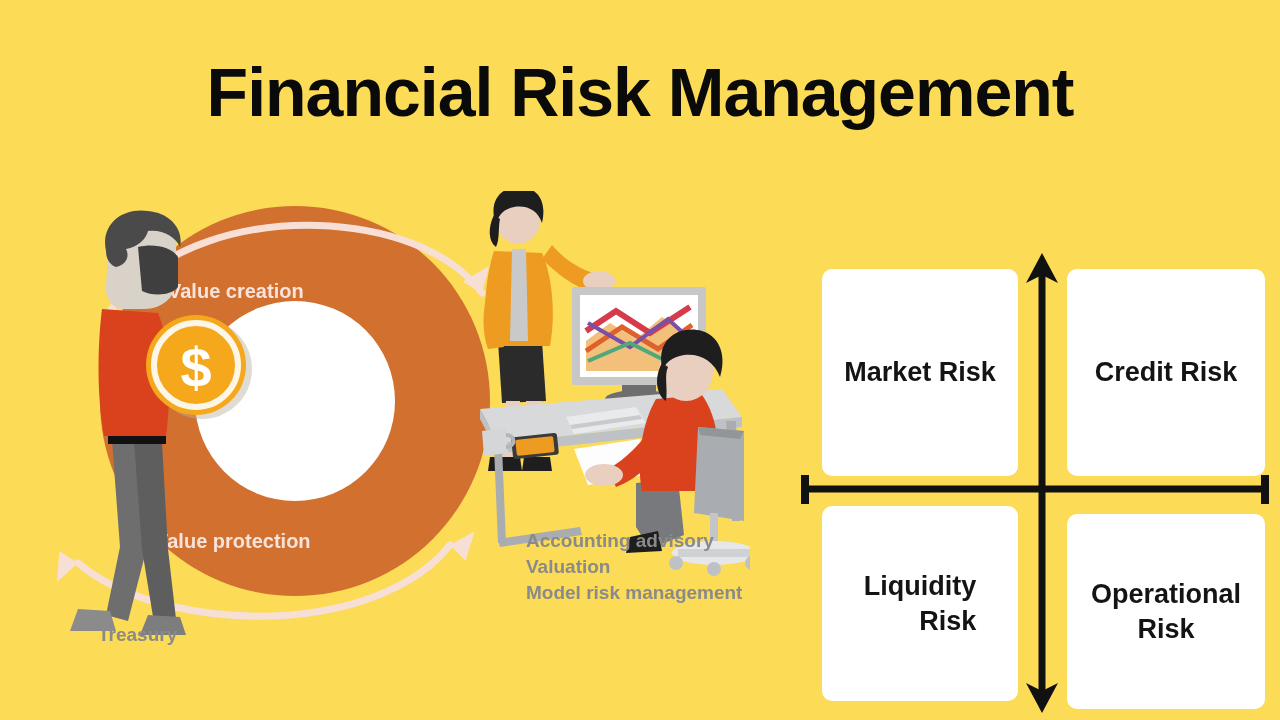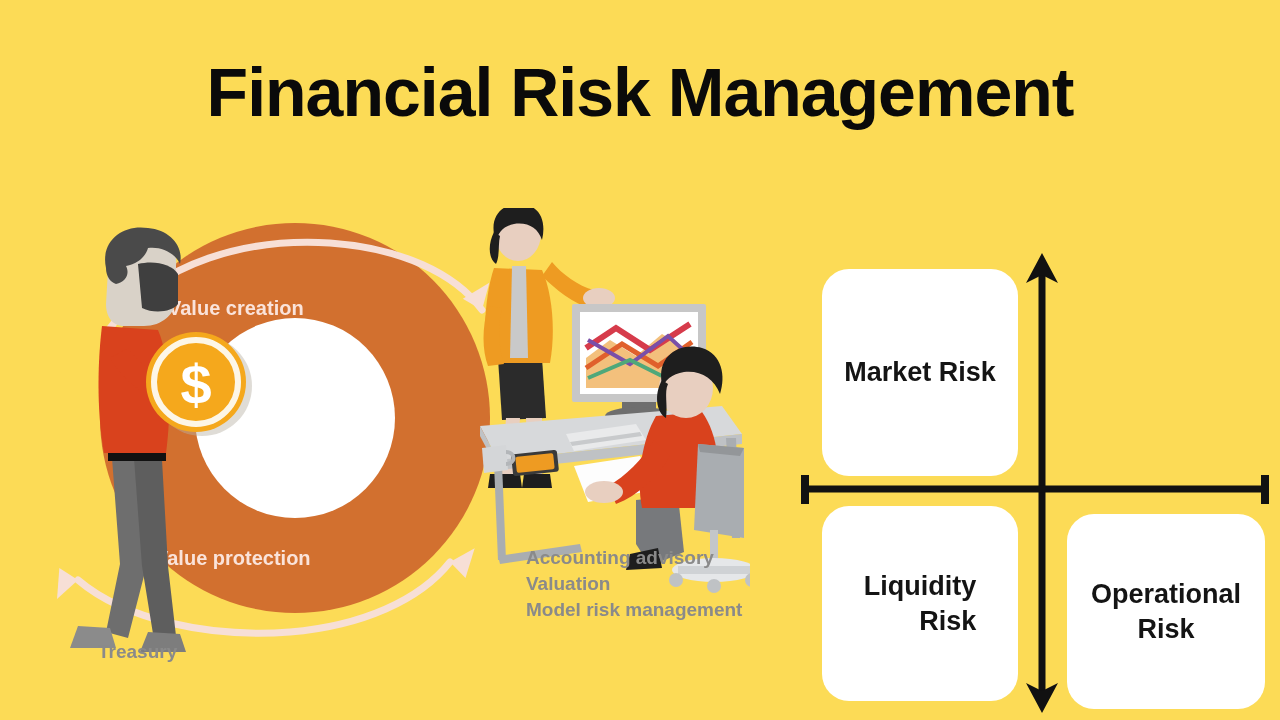--- a/index.html
+++ b/index.html
@@ -34,21 +34,21 @@
     line-height: 88px;
     letter-spacing: -1px;
     color: #0A0A0A;
     white-space: nowrap;
   }
 
   
   #illustration {
     position: absolute;
     left: 50px;
-    top: 208px;
+    top: 191px;
     width: 700px;
     height: 470px;
   }
   #illustration svg {
     display: block;
   }
   .cycle-label {
     font-family: "Liberation Sans", sans-serif;
     font-weight: bold;
     font-size: 20px;
@@ -70,21 +70,21 @@
     height: 475px;
   }
   .axis-svg {
     position: absolute;
     left: 0;
     top: 0;
   }
   .quad-card {
     position: absolute;
     background: #FFFFFF;
-    border-radius: 27px;
+    border-radius: 10px;
     display: flex;
     align-items: center;
     justify-content: center;
     text-align: center;
     box-sizing: border-box;
     padding: 6px 10px;
   }
   .quad-card span {
     font-family: "Liberation Sans", sans-serif;
     font-weight: bold;
@@ -258,20 +258,23 @@
       <g stroke="#111111" stroke-width="7">
         <line x1="14" y1="244" x2="476" y2="244"></line>
       </g>
       <rect x="11" y="230" width="8" height="29" fill="#111111"></rect>
       <rect x="471" y="230" width="8" height="29" fill="#111111"></rect>
     </svg>
 
     <div class="quad-card" id="card-market">
       <span>Market Risk</span>
     </div>
+    <div class="quad-card" id="card-credit">
+      <span>Credit Risk</span>
+    </div>
     <div class="quad-card" id="card-liquidity">
       <span>Liquidity<br>Risk</span>
     </div>
     <div class="quad-card" id="card-operational">
       <span>Operational<br>Risk</span>
     </div>
   </div>
 
 </div>
 

